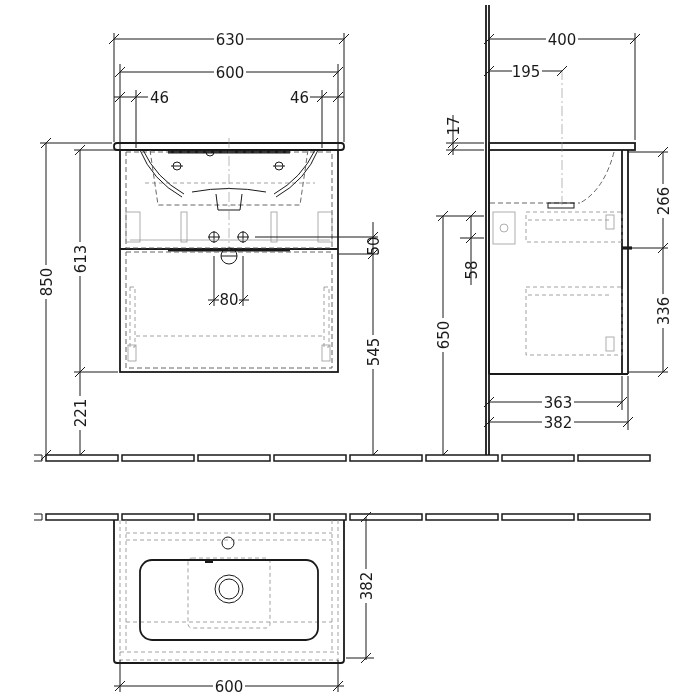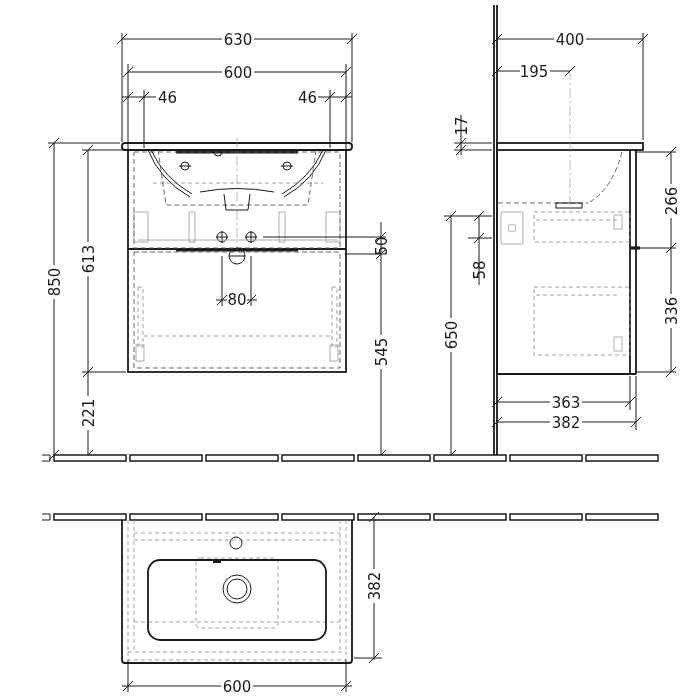--- a/index.html
+++ b/index.html
@@ -1,17 +1,17 @@
 <!DOCTYPE html>
 <html><head>
 <meta charset="utf-8">
 <style>
   html, body { margin: 0; padding: 0; background: #ffffff; }
   body { width: 700px; height: 700px; overflow: hidden; position: relative; }
-  #canvas { position: absolute; left: 8px; top: 0; width: 565px; height: 700px; }
+  #canvas { position: absolute; left: 0; top: 0; width: 565px; height: 700px; }
   svg text { font-family: "DejaVu Sans", sans-serif; font-size: 15px; fill: #1a1a1a; }
   .ln { stroke: #1a1a1a; stroke-width: 1; fill: none; }
   .thick { stroke: #1a1a1a; stroke-width: 1.8; fill: none; }
   .heavy { stroke: #1a1a1a; stroke-width: 3.2; fill: none; }
   .dash { stroke: #555; stroke-width: 0.9; fill: none; stroke-dasharray: 5 3; }
   .faint { stroke: #9a9a9a; stroke-width: 0.8; fill: none; }
   .dashfaint { stroke: #8a8a8a; stroke-width: 0.8; fill: none; stroke-dasharray: 4 3; }
   .center { stroke: #8a8a8a; stroke-width: 0.6; fill: none; stroke-dasharray: 10 3 2 3; }
   .tick { stroke: #1a1a1a; stroke-width: 1; }
   .fillw { fill: #ffffff; stroke: #1a1a1a; stroke-width: 1.5; }

